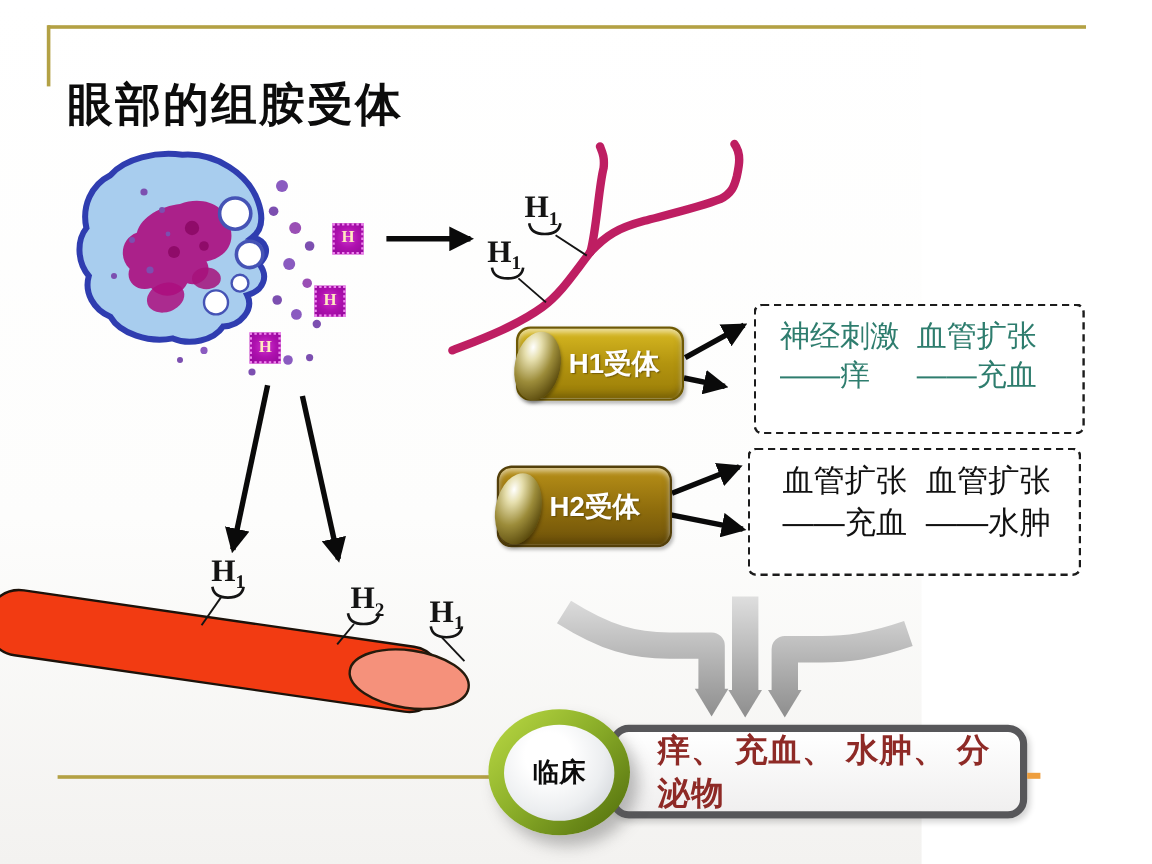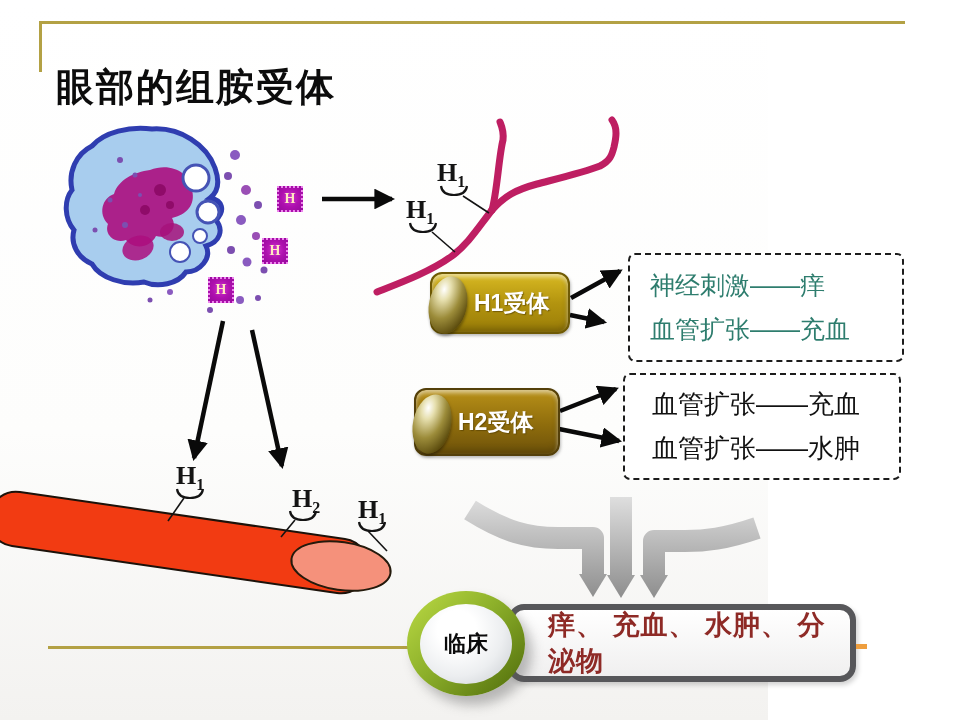--- a/index.html
+++ b/index.html
@@ -34,21 +34,21 @@
   .btn-h2{left:414px;top:388px;width:146px;height:68px;border-color:#54400a;
           background:linear-gradient(180deg,#b89018 0%,#8e6c0c 55%,#6e520a 100%);}
   .receptor-btn .label{margin-left:42px;color:#ffffff;font-weight:bold;font-size:23px;text-shadow:1px 1px 1px rgba(80,60,0,.6);}
   .bead{position:absolute;left:-3px;top:2px;width:38px;height:58px;border-radius:50%;transform:rotate(12deg);
         background:radial-gradient(ellipse at 32% 25%,#ffffff 0%,#e6dfae 18%,#9c8c3a 48%,#5c4c0e 78%,#3a3006 100%);
         box-shadow:1px 2px 3px rgba(0,0,0,.35);}
   .btn-h2 .bead{top:4px;height:60px;}
 
   
   .dash-box{border:2px dashed #1c1c1c;border-radius:7px;background:#ffffff;box-sizing:border-box;
-            display:flex;flex-direction:column;justify-content:space-around;}
+            display:flex;justify-content:space-around;}
   .box-h1{left:628px;top:253px;width:276px;height:109px;padding:8px 8px 8px 20px;}
   .box-h1 .line{color:#2E7D6E;font-size:25px;font-weight:500;}
   .box-h2{left:623px;top:373px;width:278px;height:107px;padding:8px 8px 8px 27px;}
   .box-h2 .line{color:#111111;font-size:26px;font-weight:500;}
 
   
   .clinical-box{left:508px;top:604px;width:348px;height:78px;border:6px solid #57575a;border-radius:16px;
                 background:linear-gradient(180deg,#ffffff 0%,#f0efef 100%);box-sizing:border-box;
                 display:flex;align-items:center;box-shadow:2px 3px 5px rgba(0,0,0,.18);}
   .clinical-box .text{margin-left:34px;color:#8E2A26;font-weight:bold;font-size:27px;letter-spacing:1px;}

